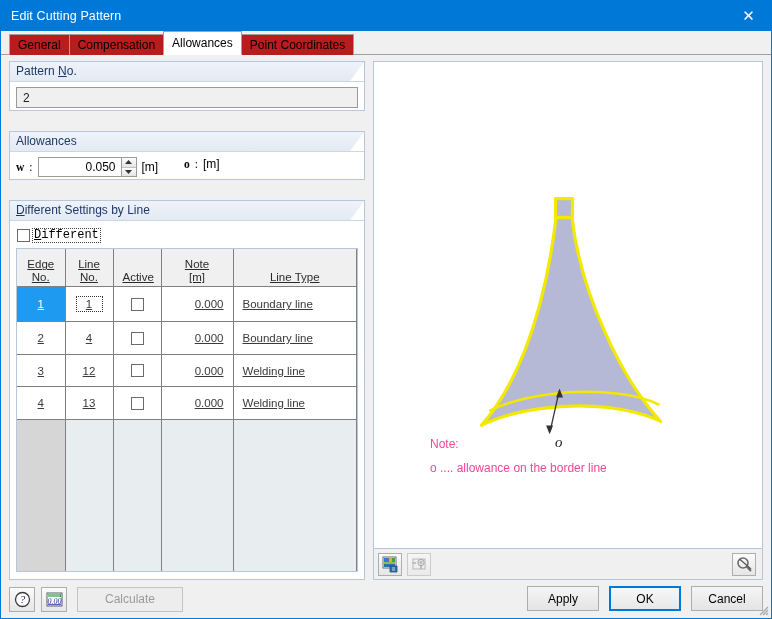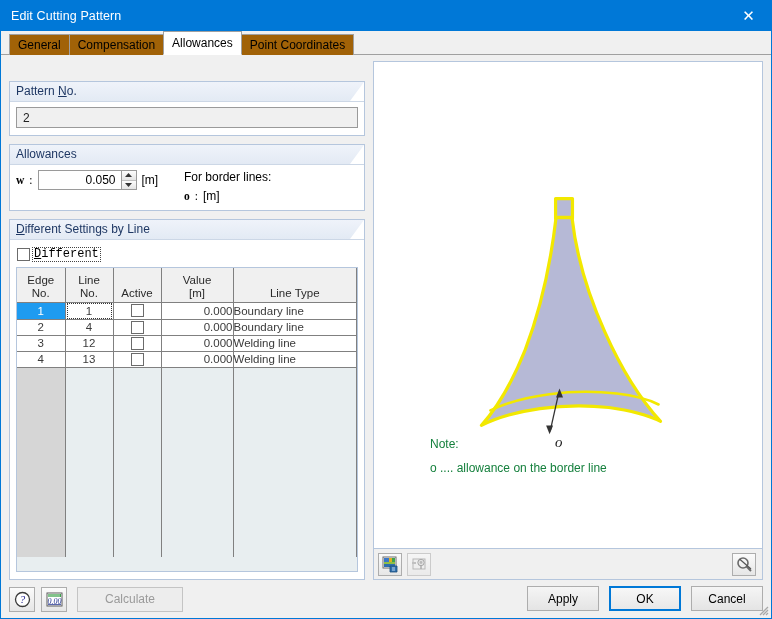--- a/index.html
+++ b/index.html
@@ -72,21 +72,21 @@
     position: absolute;
     left: 0; right: 0; bottom: 0;
     height: 1px;
     background: #a0a0a0;
   }
   .tab {
     height: 21px;
     line-height: 21px;
     padding: 0 8px;
     font-size: 12px;
-    background: #a16207;
+    background: #b91c1c;
     border: 1px solid #a0a0a0;
     border-bottom: none;
     margin-right: -1px;
     position: relative;
     z-index: 1;
     color: #000;
     box-sizing: border-box;
     white-space: nowrap;
   }
   .tab.active {
@@ -105,23 +105,22 @@
     box-sizing: border-box;
     gap: 8px;
     background: #f0f0f0;
     min-height: 0;
   }
   .left-col {
     width: 356px;
     flex: 0 0 356px;
     display: flex;
     flex-direction: column;
-    gap: 8px;
+    gap: 20px;
     min-height: 0;
-    margin-top: 20px;
   }
   .right-col {
     flex: 1 1 auto;
     display: flex;
     flex-direction: column;
     min-height: 0;
   }
 
   
   .group {
@@ -263,21 +262,22 @@
   table.grid {
     border-collapse: collapse;
     width: 100%;
     table-layout: fixed;
     font-size: 11.5px;
   }
   table.grid th, table.grid td {
     border-right: 1px solid #808080;
     border-bottom: 1px solid #808080;
     box-sizing: border-box;
-    padding: 0;
+    padding: 9px;
+    text-decoration: underline;
   }
   table.grid th {
     background: #f0f0f0;
     color: #2b2b2b;
     font-weight: normal;
     font-size: 11.5px;
     height: 34px;
     vertical-align: bottom;
     padding-bottom: 2px;
     border-bottom: 1px solid #808080;
@@ -330,21 +330,21 @@
     overflow: hidden;
     background: #ffffff;
     border-bottom: 1px solid #b5c6dd;
   }
   .gfx-canvas svg { display: block; width: 100%; height: 100%; }
   .note-block {
     position: absolute;
     left: 56px;
     top: 370px;
     font-size: 12px;
-    color: #15803d;
+    color: #ec4899;
     line-height: 24px;
   }
   .gfx-toolbar {
     height: 30px;
     flex: 0 0 auto;
     background: #f0f0f0;
     display: flex;
     align-items: center;
     padding: 0 4px;
     box-sizing: border-box;
@@ -465,21 +465,20 @@
                       <svg width="7" height="4" viewBox="0 0 7 4">
                           <polygon points="3.5,4 0,0 7,0" fill="#333"></polygon>
                         </svg>
                     </span>
                   </span>
                 </span>
                 <span class="unit">[m]</span>
               </div>
             </div>
             <div class="allow-col">
-              <div class="allow-label">For border lines:</div>
               <div class="allow-row">
                 <span class="sym">o</span>
                 <span class="sym" style="font-weight:normal">:</span>
                 <span class="unit">[m]</span>
               </div>
             </div>
           </div>
         </div>
       </div>
 
@@ -507,21 +506,21 @@
                     <div class="th-two">No.</div>
                   </th>
                   <th>
                     <div class="th-two">Line</div>
                     <div class="th-two">No.</div>
                   </th>
                   <th>
                     <div class="th-one">Active</div>
                   </th>
                   <th>
-                    <div class="th-two">Value</div>
+                    <div class="th-two">Note</div>
                     <div class="th-two">[m]</div>
                   </th>
                   <th>
                     <div class="th-one">Line Type</div>
                   </th>
                 </tr>
               </thead>
               <tbody>
                 <tr class="sel">
                   <td class="c-edge">1</td>

